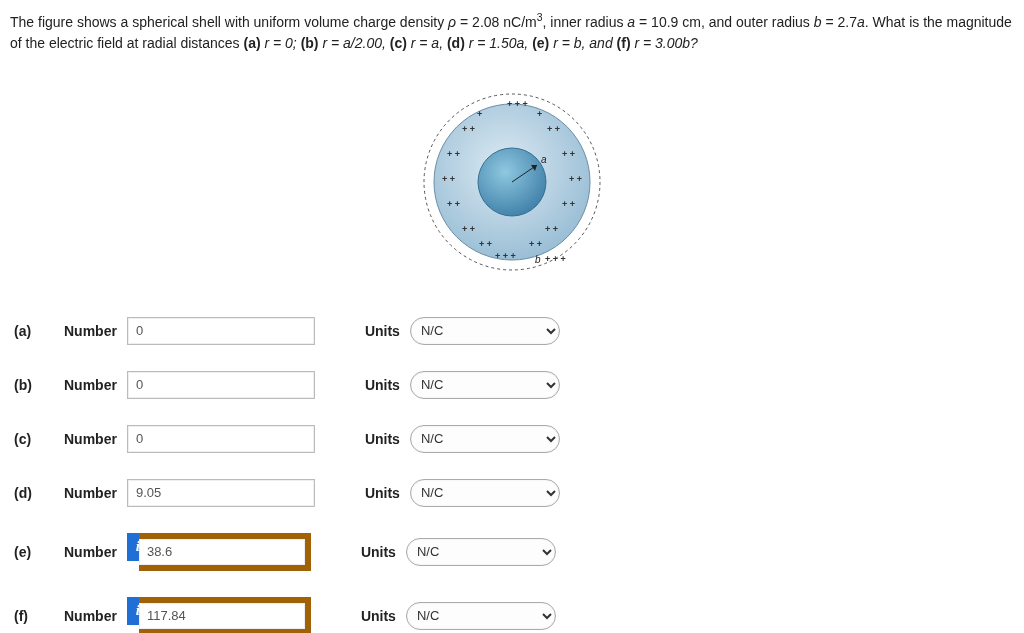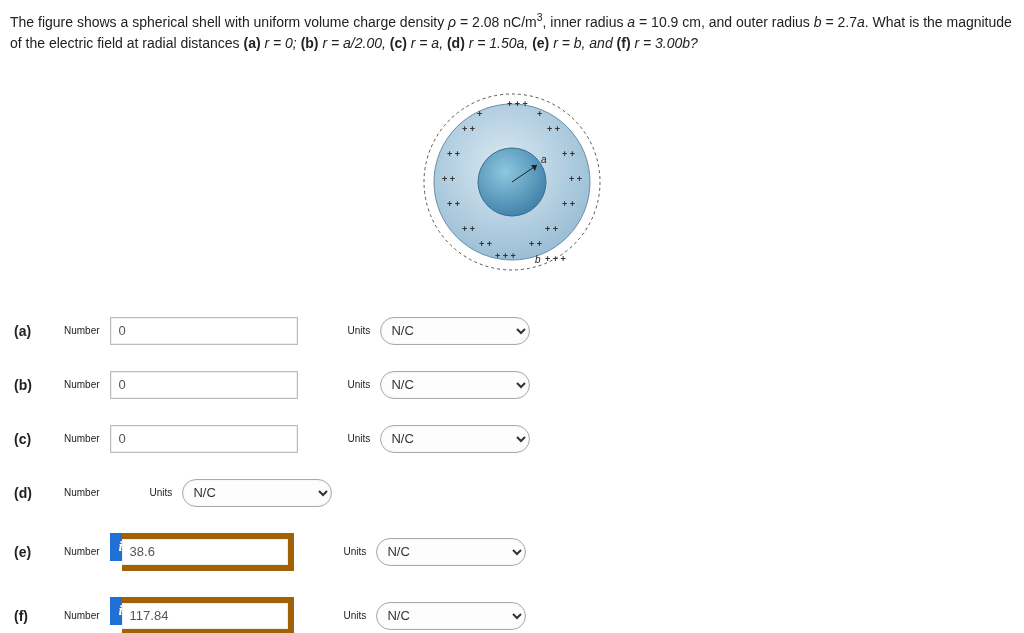--- a/index.html
+++ b/index.html
@@ -31,21 +31,22 @@
     display: flex;
     align-items: center;
     gap: 10px;
   }
   .part-label {
     font-weight: bold;
     font-size: 14px;
     min-width: 40px;
   }
   .num-label, .units-label {
-    font-size: 10px;
+    font-size: 14px;
+    font-weight: bold;
   }
   .num-input {
     width: 170px;
     height: 26px;
     border: 1px solid #bbb;
     box-shadow: inset 0 0 0 1px #eee;
     padding: 0 8px;
     font-size: 13px;
     color: #555;
     background: #fff;
@@ -173,20 +174,21 @@
     <span style="width:30px"></span>
     <span class="units-label">Units</span>
     <select class="units-select">
       <option>N/C</option>
     </select>
   </div>
 
   <div class="row">
     <span class="part-label">(d)</span>
     <span class="num-label">Number</span>
+    <input class="num-input" value="9.05" style="">
     <span style="width:30px"></span>
     <span class="units-label">Units</span>
     <select class="units-select">
       <option>N/C</option>
     </select>
   </div>
 
   <div class="row">
     <span class="part-label">(e)</span>
     <span class="num-label">Number</span>

